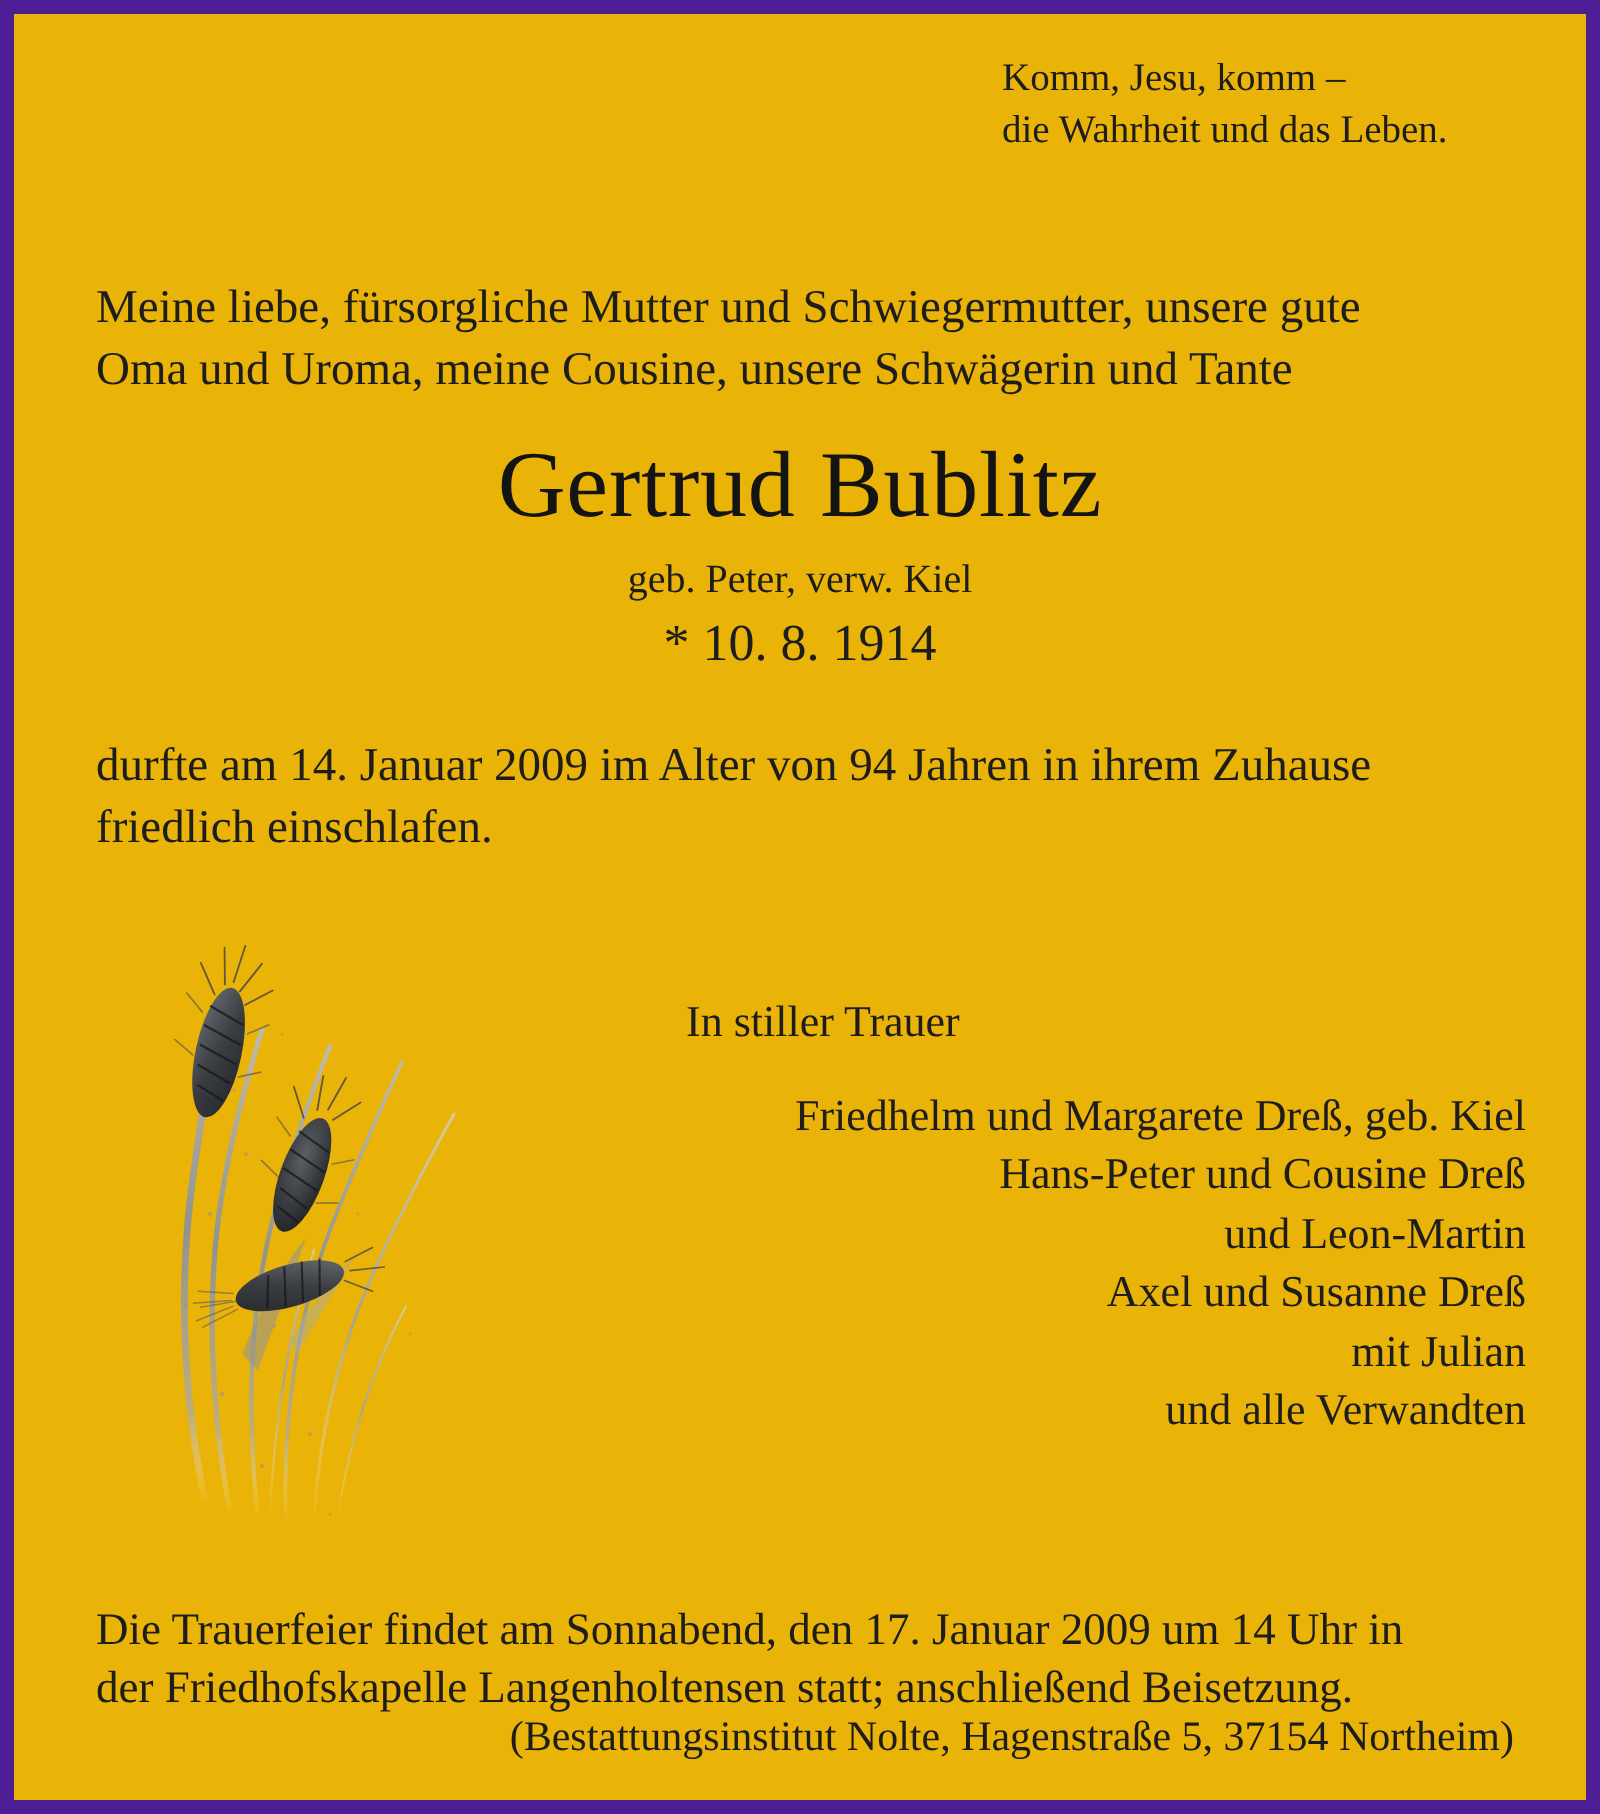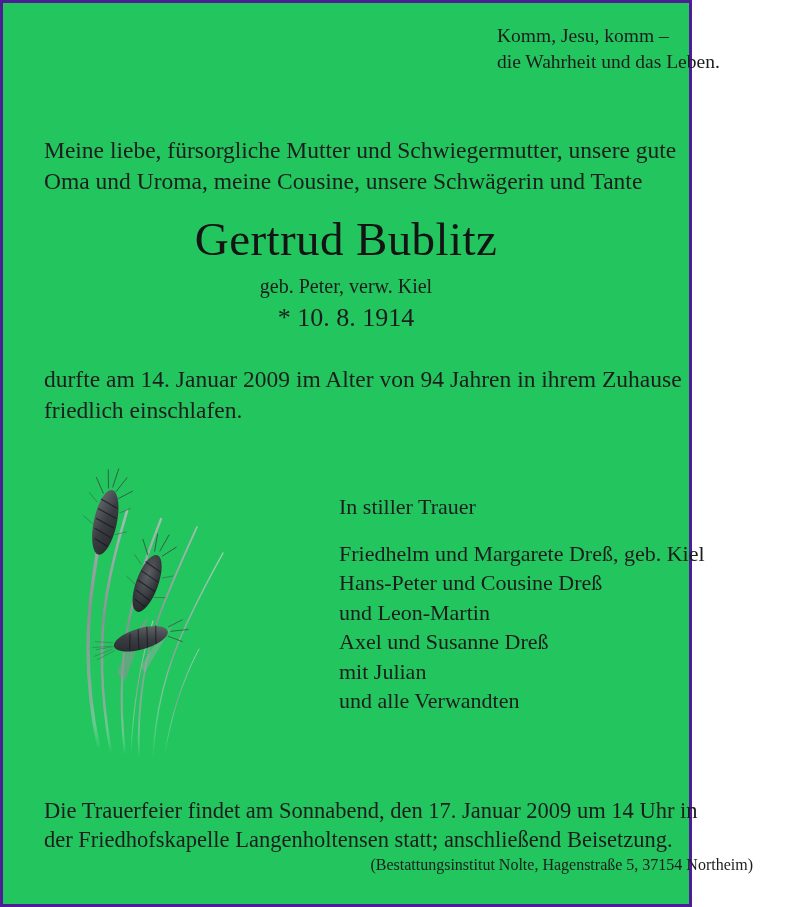--- a/index.html
+++ b/index.html
@@ -11,24 +11,24 @@
     width: 800px;
     height: 907px;
     font-family: "Liberation Serif", "DejaVu Serif", serif;
     color: #1b1b1b;
     overflow: hidden;
   }
 
   .notice {
     position: relative;
     box-sizing: border-box;
-    width: 692px;
+    width: 800px;
     height: 907px;
-    border: 3px solid #4c1d95;
-    background: #22c55e;
+    border: 7px solid #4c1d95;
+    background: #eab308;
     padding: 0;
   }
 
   .inner {
     position: relative;
     width: 100%;
     height: 100%;
     box-sizing: border-box;
   }
 
@@ -107,42 +107,42 @@
     left: 336px;
     top: 489px;
     width: 420px;
     font-size: 22px;
     line-height: 29.5px;
     color: #1d1d1d;
   }
   .mourners-heading {
     margin-bottom: 17px;
   }
-  .mourners-list div { white-space: nowrap; }
+  .mourners-list div { white-space: nowrap; text-align: right; }
 
   
   .closing {
     position: absolute;
     left: 41px;
     top: 793px;
     width: 709px;
     font-size: 22.5px;
     line-height: 29px;
     text-align: justify;
     color: #1d1d1d;
   }
   .closing .lastline { text-align: left; }
 
   .undertaker {
     position: absolute;
     left: 41px;
     top: 851px;
     width: 709px;
     text-align: right;
-    font-size: 16px;
+    font-size: 21px;
     line-height: 21px;
     color: #1d1d1d;
   }
 
   
   .wheat {
     position: absolute;
     left: 38px;
     top: 450px;
     width: 200px;

